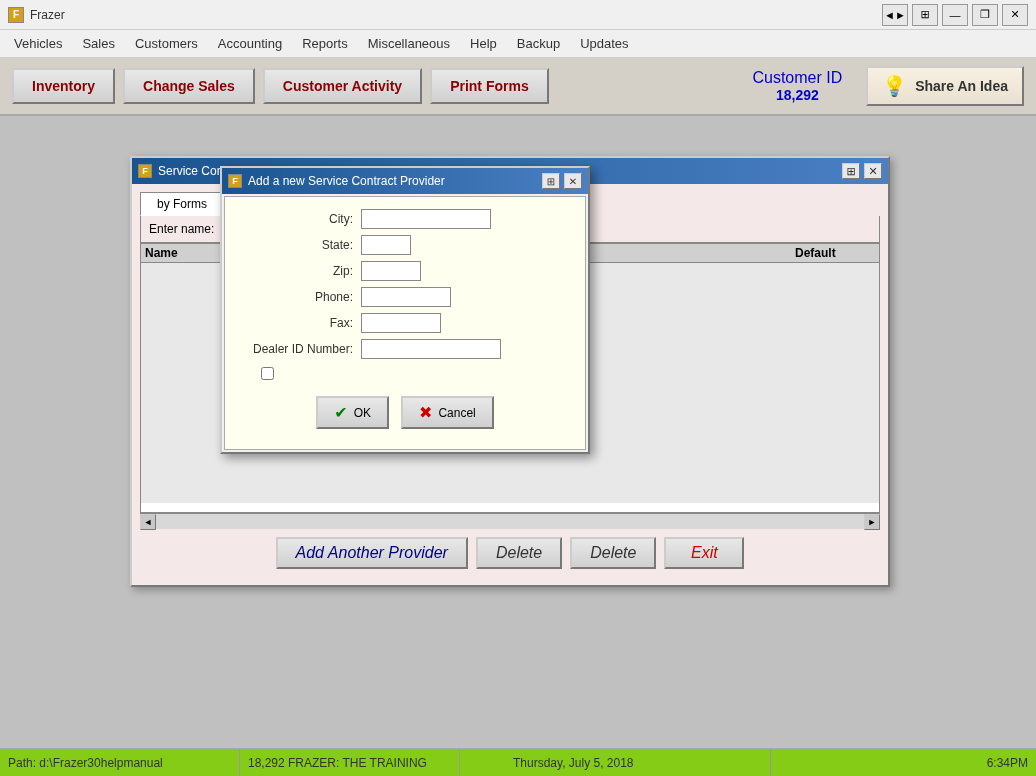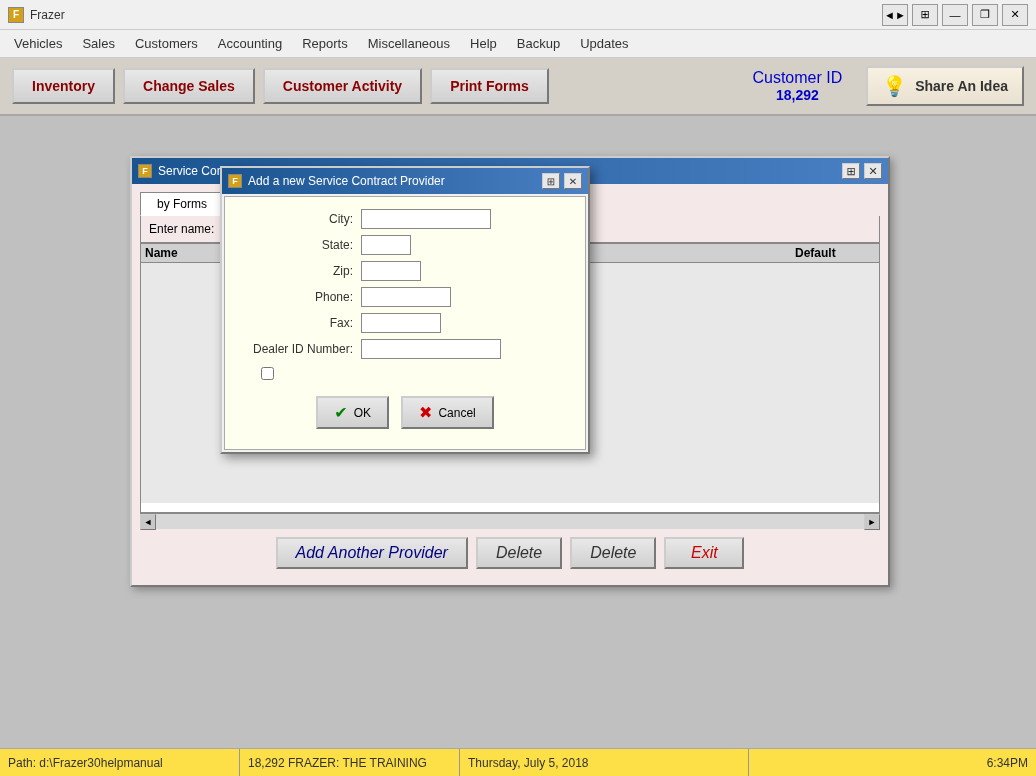--- a/index.html
+++ b/index.html
@@ -371,21 +371,21 @@
       font-size: 16px;
     }
 
     
     .status-bar {
       position: absolute;
       bottom: 0;
       left: 0;
       right: 0;
       height: 28px;
-      background: #fde047;
+      background: #84cc16;
       border-top: 1px solid #a8a8a8;
       display: flex;
       align-items: center;
     }
     .status-segment {
       height: 100%;
       display: flex;
       align-items: center;
       padding: 0 8px;
       border-right: 1px solid #999;
@@ -582,15 +582,15 @@
         </button>
       </div>
     </div>
   </div>
 
 </div>
 
 <div class="status-bar">
   <div class="status-segment" style="min-width:240px;">Path: d:\Frazer30helpmanual</div>
   <div class="status-segment" style="min-width:220px;">18,292  FRAZER: THE TRAINING</div>
-  <div class="status-segment" style="flex:1;">Thursday,  July  5, 2018</div>
+  <div class="status-segment" style="flex:1;margin-left:45px;">Thursday,  July  5, 2018</div>
   <div class="status-segment" style="min-width:80px; justify-content:flex-end; border-right:none;">6:34PM</div>
 </div>
 
 </body></html>

